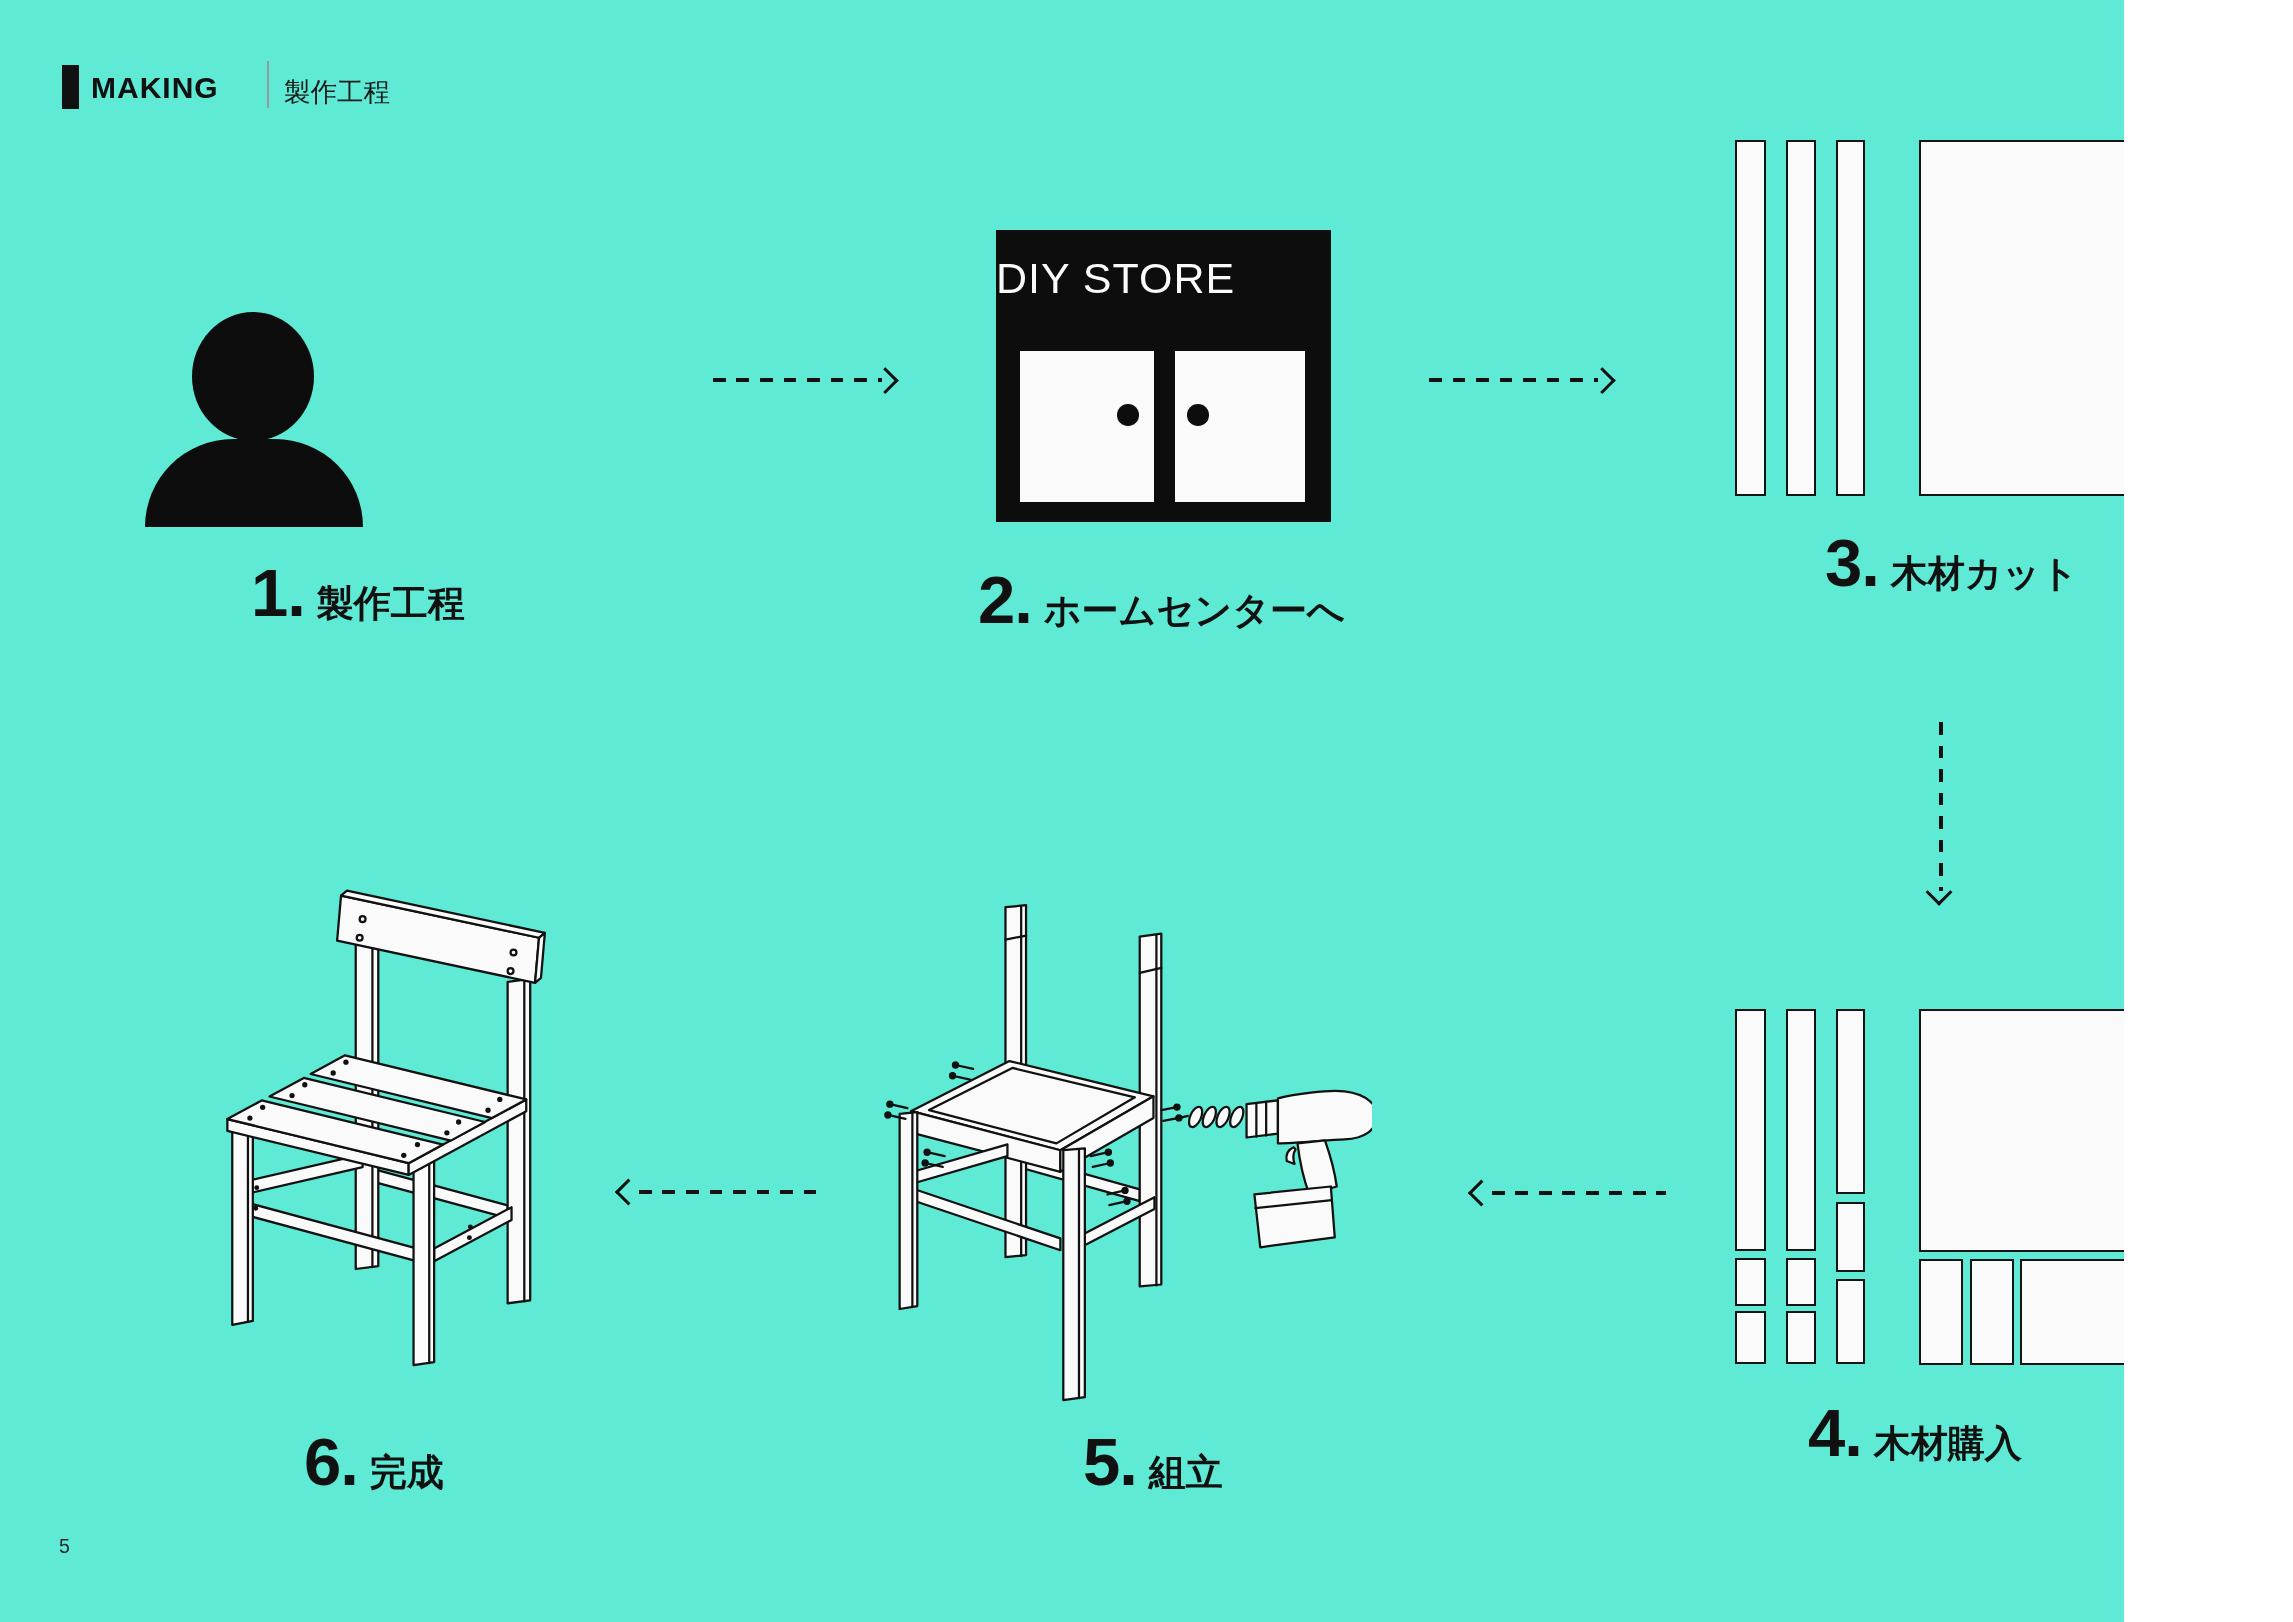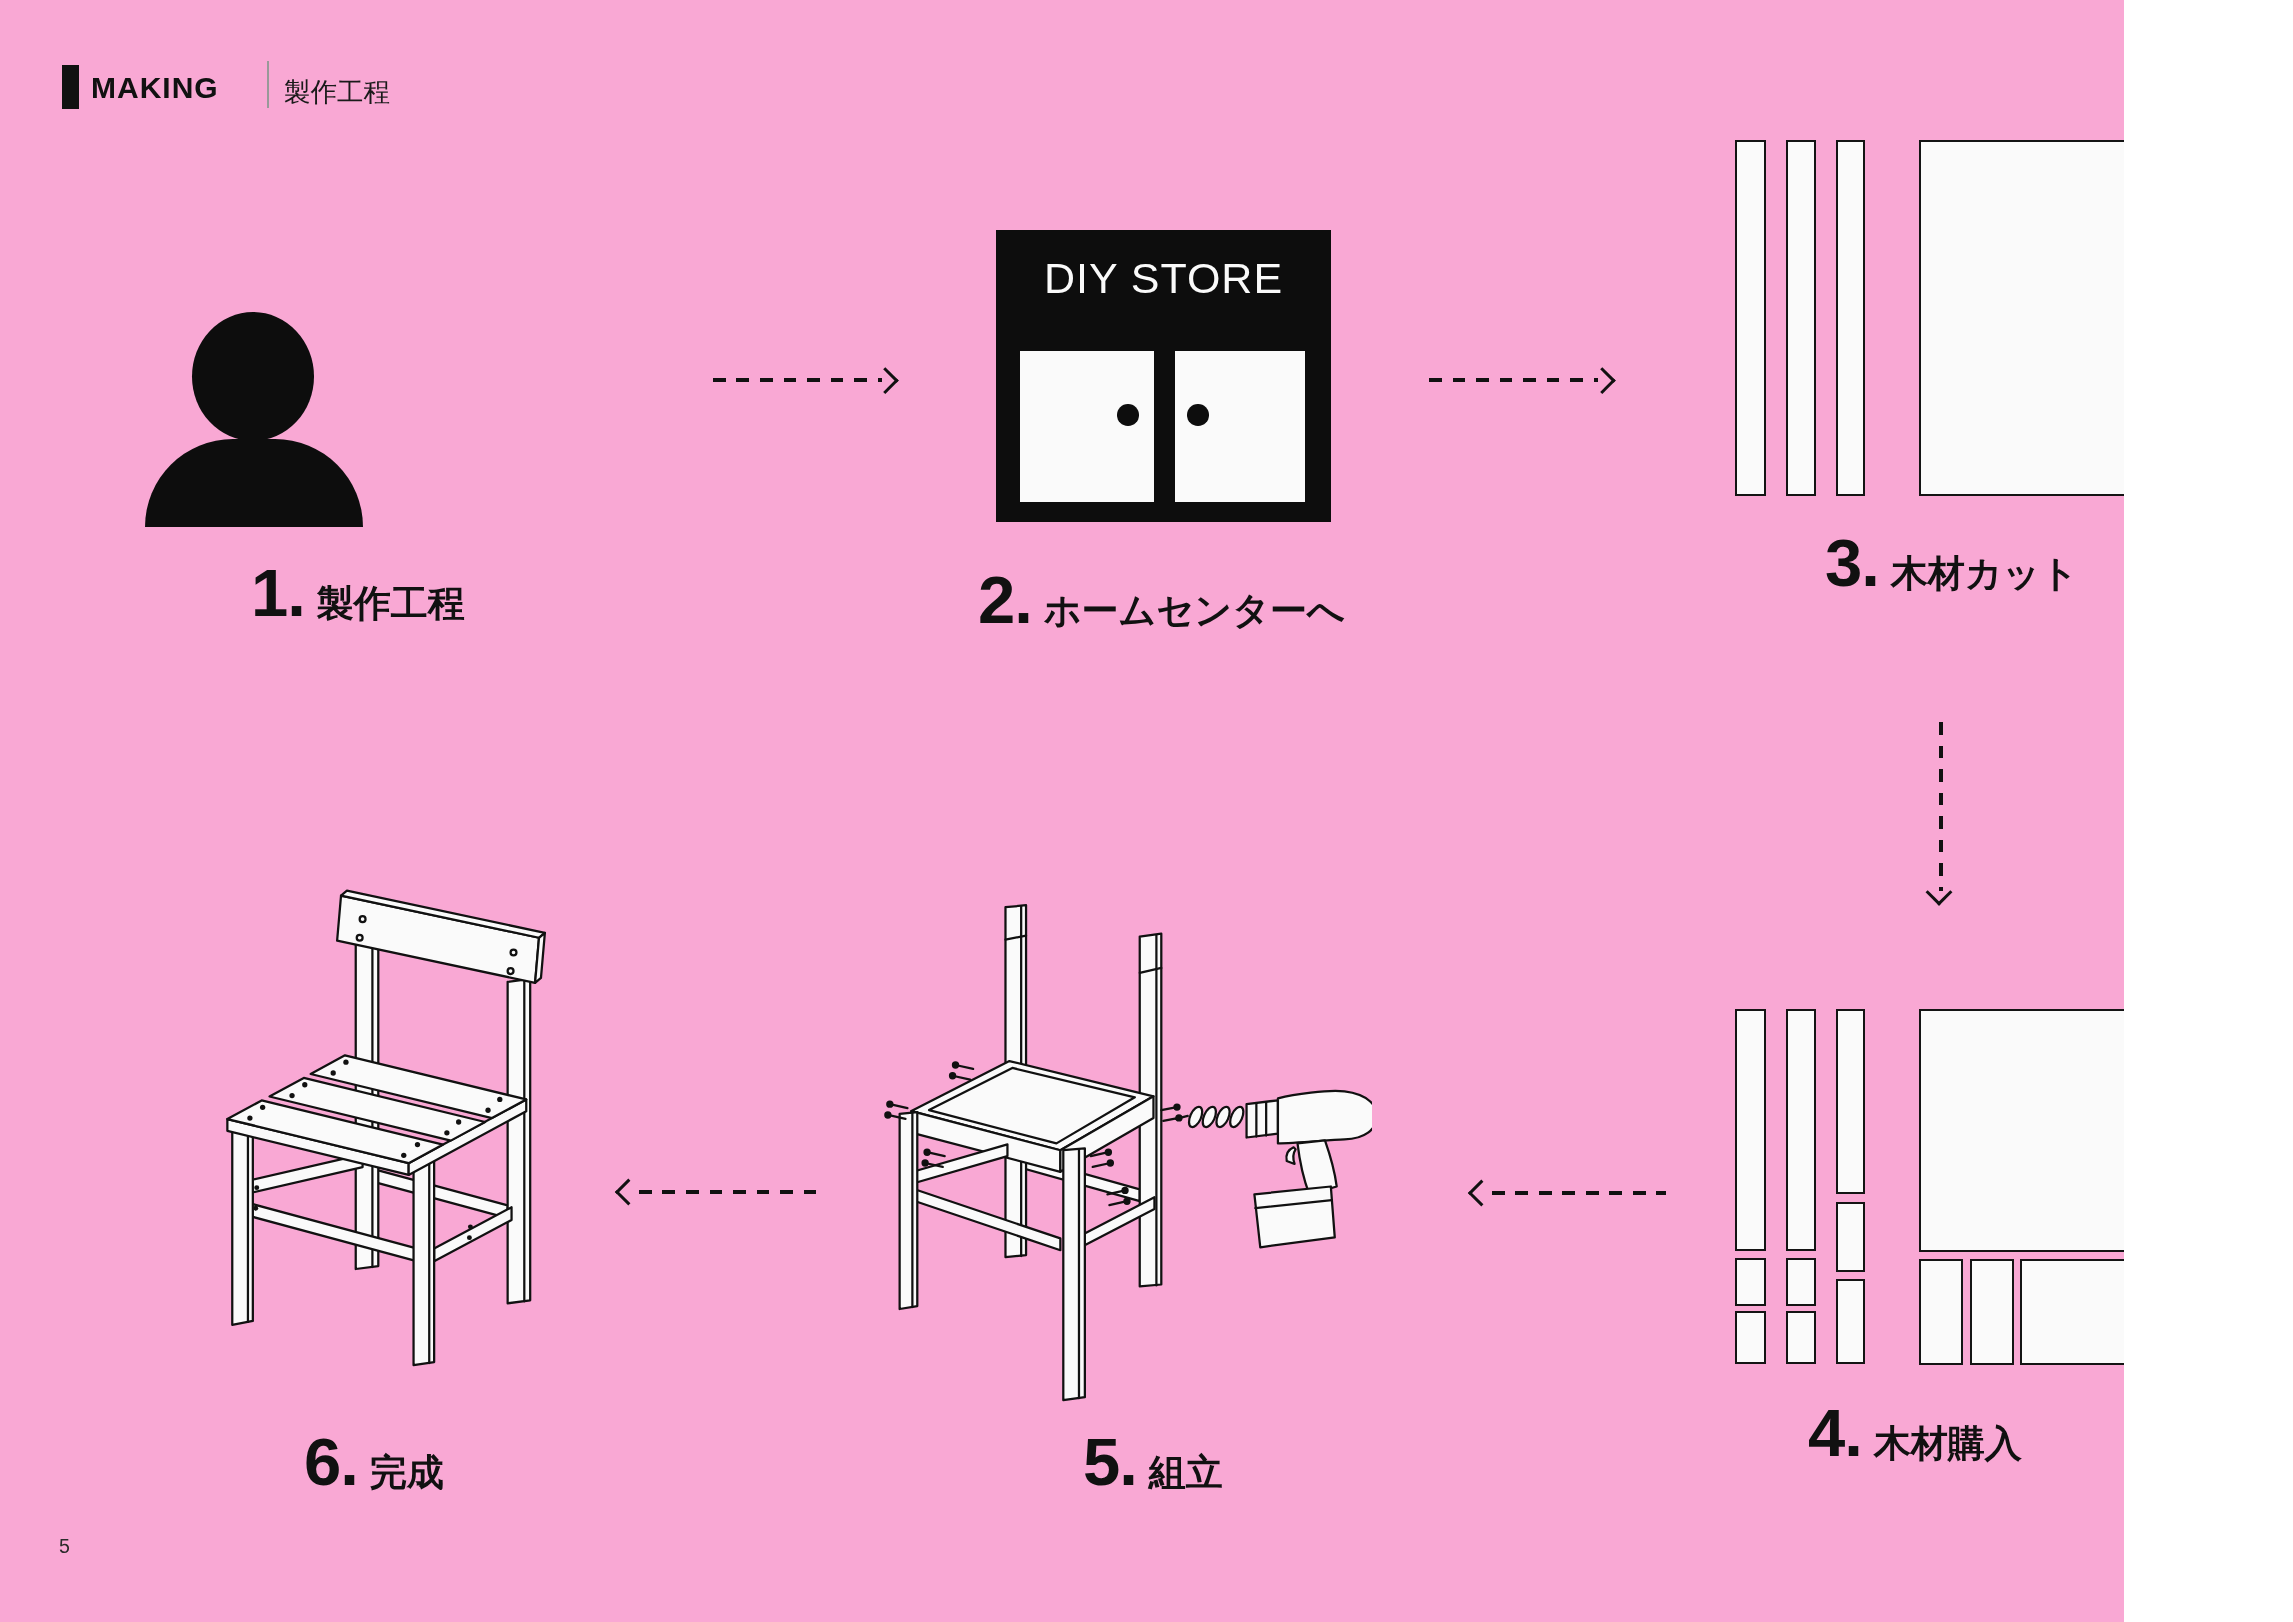--- a/index.html
+++ b/index.html
@@ -1,19 +1,19 @@
 <!DOCTYPE html>
 <html><head>
 <meta charset="utf-8">
 <style>
   html,body{margin:0;padding:0;}
   .page{
     position:relative;
     width:2124px;height:1622px;
-    background:#f9a8d4;
+    background:#5eead4;
     font-family:"Liberation Sans","DejaVu Sans",sans-serif;
     color:#111;
     overflow:hidden;
   }
   .abs{position:absolute;}
 
   
   .hdr-tick{left:62px;top:65px;width:16.7px;height:44px;background:#111;}
   .hdr-title{left:91px;top:71px;font-size:30px;font-weight:700;letter-spacing:1px;}
   .hdr-div{left:267px;top:61px;width:2px;height:47px;background:#999;}
@@ -29,21 +29,21 @@
   .person-body{left:145px;top:439px;width:218px;height:88px;border-radius:109px 109px 0 0;background:#0d0d0d;}
 
   
   .making-board{left:382px;top:370px;width:200px;height:148px;border:2.9px solid #111;box-sizing:border-box;background:#fafafa;}
   .making-text{position:absolute;left:12.7px;top:9.8px;font-size:53px;font-weight:900;line-height:.95;letter-spacing:0;transform:scaleX(1.1);transform-origin:left top;}
   .making-badge{position:absolute;right:8.8px;bottom:8.8px;width:20.6px;height:20.6px;border-radius:50%;background:#111;color:#fff;
     font-size:11.8px;font-weight:700;display:flex;align-items:center;justify-content:center;}
 
   
   .store{left:996px;top:230px;width:335px;height:292px;background:#0d0d0d;}
-  .store-sign{position:absolute;left:0;top:23.5px;width:100%;text-align:center;color:#fafafa;font-size:43px;font-weight:500;letter-spacing:1px;}
+  .store-sign{position:absolute;left:0;top:23.5px;width:100%;color:#fafafa;font-size:43px;font-weight:500;letter-spacing:1px;}
   .door{position:absolute;top:121px;height:151px;background:#fafafa;}
   .door-l{left:23.5px;width:134px;}
   .door-r{left:179px;width:130px;}
   .knob{position:absolute;width:21.6px;height:21.6px;border-radius:50%;background:#0d0d0d;top:174px;}
 
   
   .wood{position:absolute;border:2.9px solid #141414;background:#fafafa;box-sizing:border-box;}
 
   
   .dash-h{height:3.9px;background:repeating-linear-gradient(90deg,#111 0 12.7px,transparent 12.7px 23.5px);}

